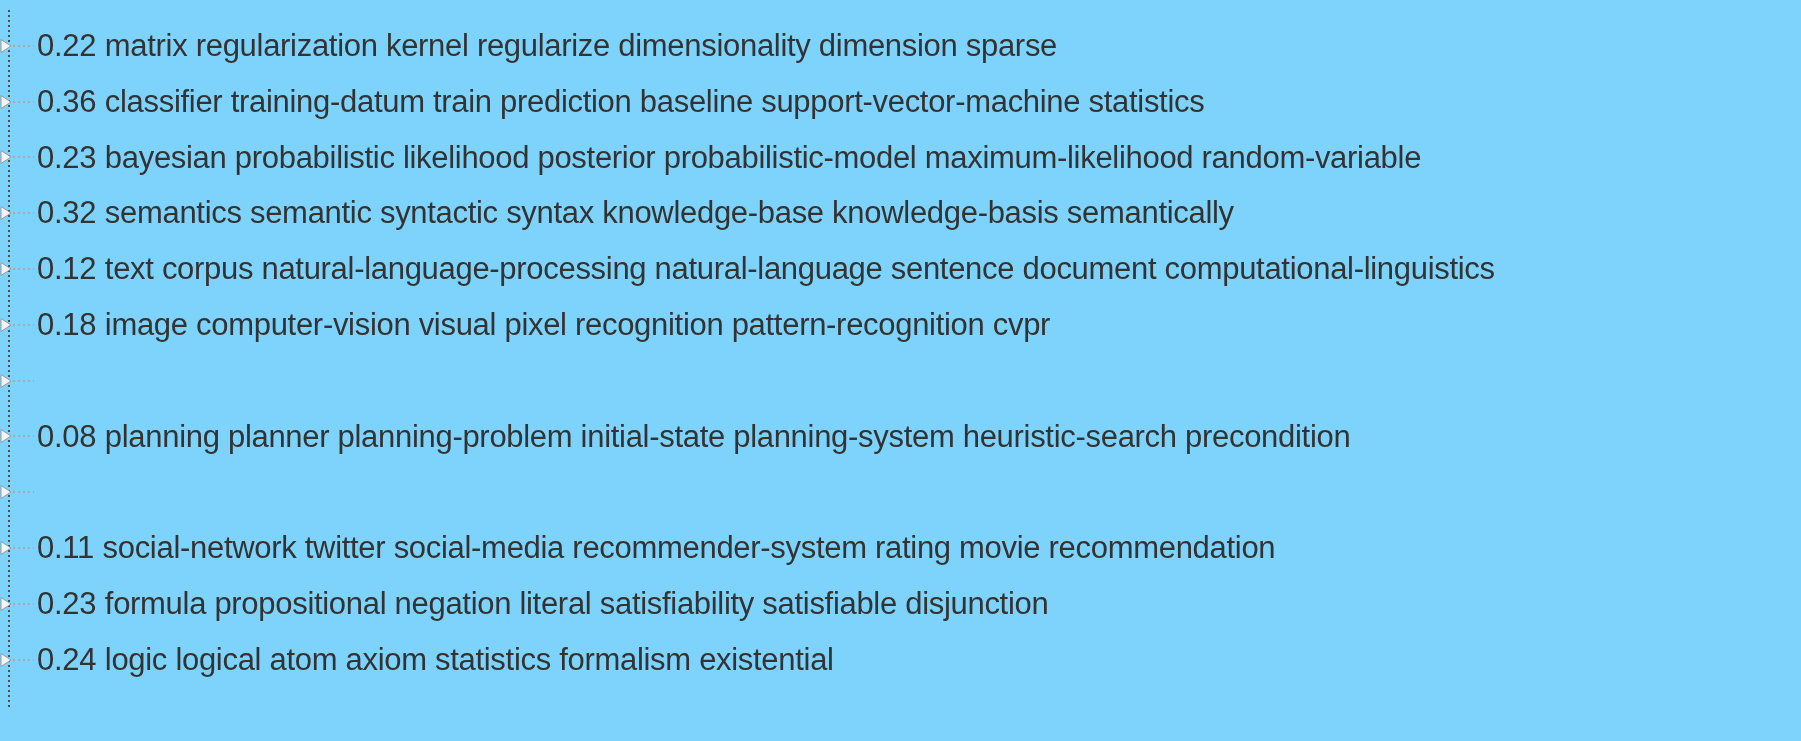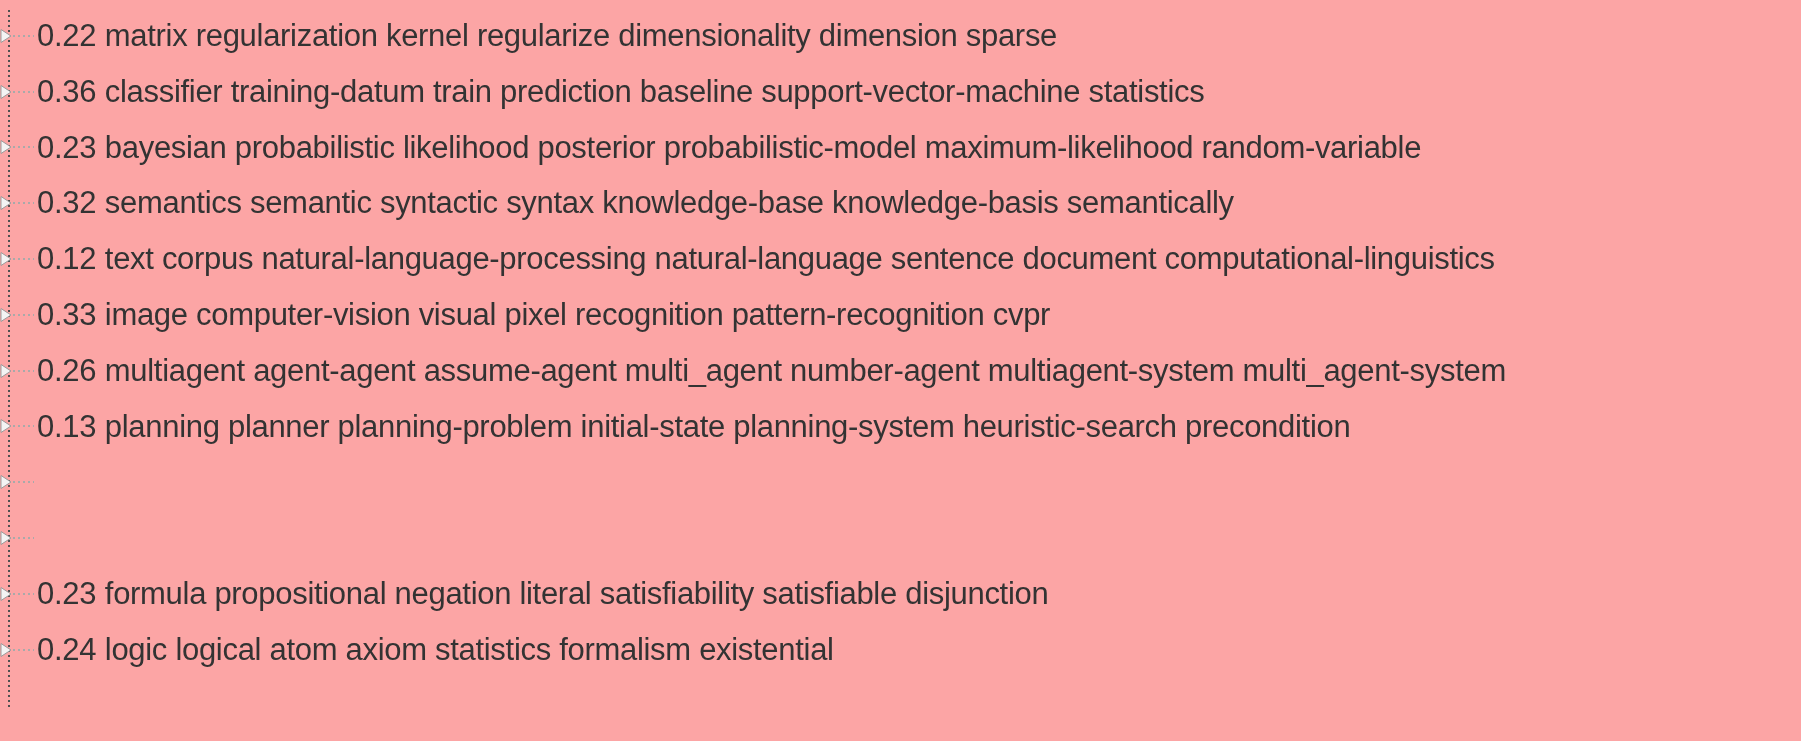--- a/index.html
+++ b/index.html
@@ -4,22 +4,22 @@
 <style>
   * { margin: 0; padding: 0; box-sizing: border-box; }
   html, body { background: #ffffff; }
   body {
     font-family: "Liberation Sans", "DejaVu Sans", sans-serif;
     width: 1801px; height: 741px; overflow: hidden;
   }
   .tree {
     position: relative;
     width: 1801px; height: 741px;
-    background: #fca5a5;
-    padding-top: 8px;
+    background: #7dd3fc;
+    padding-top: 18px;
   }
   
   .trunk {
     position: absolute;
     left: 8px; top: 10px;
     width: 2px; height: 698px;
     background-image: repeating-linear-gradient(
       to bottom,
       #4f4f4f 0, #4f4f4f 2px,
       transparent 2px, transparent 5px);
@@ -114,60 +114,60 @@
     <span class="node-label"><span class="weight">0.12</span><span class="terms">text corpus natural-language-processing natural-language sentence document computational-linguistics</span></span>
   </div>
 
   <div class="node-row">
     <span class="expander">
       <svg width="12" height="16" viewBox="0 0 12 16" aria-hidden="true">
         <polygon points="1,1.5 11,8 1,14.5" fill="#f4f4f4" stroke="#9b9b9b" stroke-width="1"></polygon>
       </svg>
     </span>
     <span class="connector"></span>
-    <span class="node-label"><span class="weight">0.33</span><span class="terms">image computer-vision visual pixel recognition pattern-recognition cvpr</span></span>
+    <span class="node-label"><span class="weight">0.18</span><span class="terms">image computer-vision visual pixel recognition pattern-recognition cvpr</span></span>
   </div>
 
   <div class="node-row">
     <span class="expander">
       <svg width="12" height="16" viewBox="0 0 12 16" aria-hidden="true">
         <polygon points="1,1.5 11,8 1,14.5" fill="#f4f4f4" stroke="#9b9b9b" stroke-width="1"></polygon>
       </svg>
     </span>
     <span class="connector"></span>
-    <span class="node-label"><span class="weight">0.26</span><span class="terms">multiagent agent-agent assume-agent multi_agent number-agent multiagent-system multi_agent-system</span></span>
   </div>
 
   <div class="node-row">
     <span class="expander">
       <svg width="12" height="16" viewBox="0 0 12 16" aria-hidden="true">
         <polygon points="1,1.5 11,8 1,14.5" fill="#f4f4f4" stroke="#9b9b9b" stroke-width="1"></polygon>
       </svg>
     </span>
     <span class="connector"></span>
-    <span class="node-label"><span class="weight">0.13</span><span class="terms">planning planner planning-problem initial-state planning-system heuristic-search precondition</span></span>
+    <span class="node-label"><span class="weight">0.08</span><span class="terms">planning planner planning-problem initial-state planning-system heuristic-search precondition</span></span>
   </div>
 
 
   <div class="node-row">
     <span class="expander">
       <svg width="12" height="16" viewBox="0 0 12 16" aria-hidden="true">
         <polygon points="1,1.5 11,8 1,14.5" fill="#f4f4f4" stroke="#9b9b9b" stroke-width="1"></polygon>
       </svg>
     </span>
     <span class="connector"></span>
   </div>
 
   <div class="node-row">
     <span class="expander">
       <svg width="12" height="16" viewBox="0 0 12 16" aria-hidden="true">
         <polygon points="1,1.5 11,8 1,14.5" fill="#f4f4f4" stroke="#9b9b9b" stroke-width="1"></polygon>
       </svg>
     </span>
     <span class="connector"></span>
+    <span class="node-label"><span class="weight">0.11</span><span class="terms">social-network twitter social-media recommender-system rating movie recommendation</span></span>
   </div>
 
   <div class="node-row">
     <span class="expander">
       <svg width="12" height="16" viewBox="0 0 12 16" aria-hidden="true">
         <polygon points="1,1.5 11,8 1,14.5" fill="#f4f4f4" stroke="#9b9b9b" stroke-width="1"></polygon>
       </svg>
     </span>
     <span class="connector"></span>
     <span class="node-label"><span class="weight">0.23</span><span class="terms">formula propositional negation literal satisfiability satisfiable disjunction</span></span>

